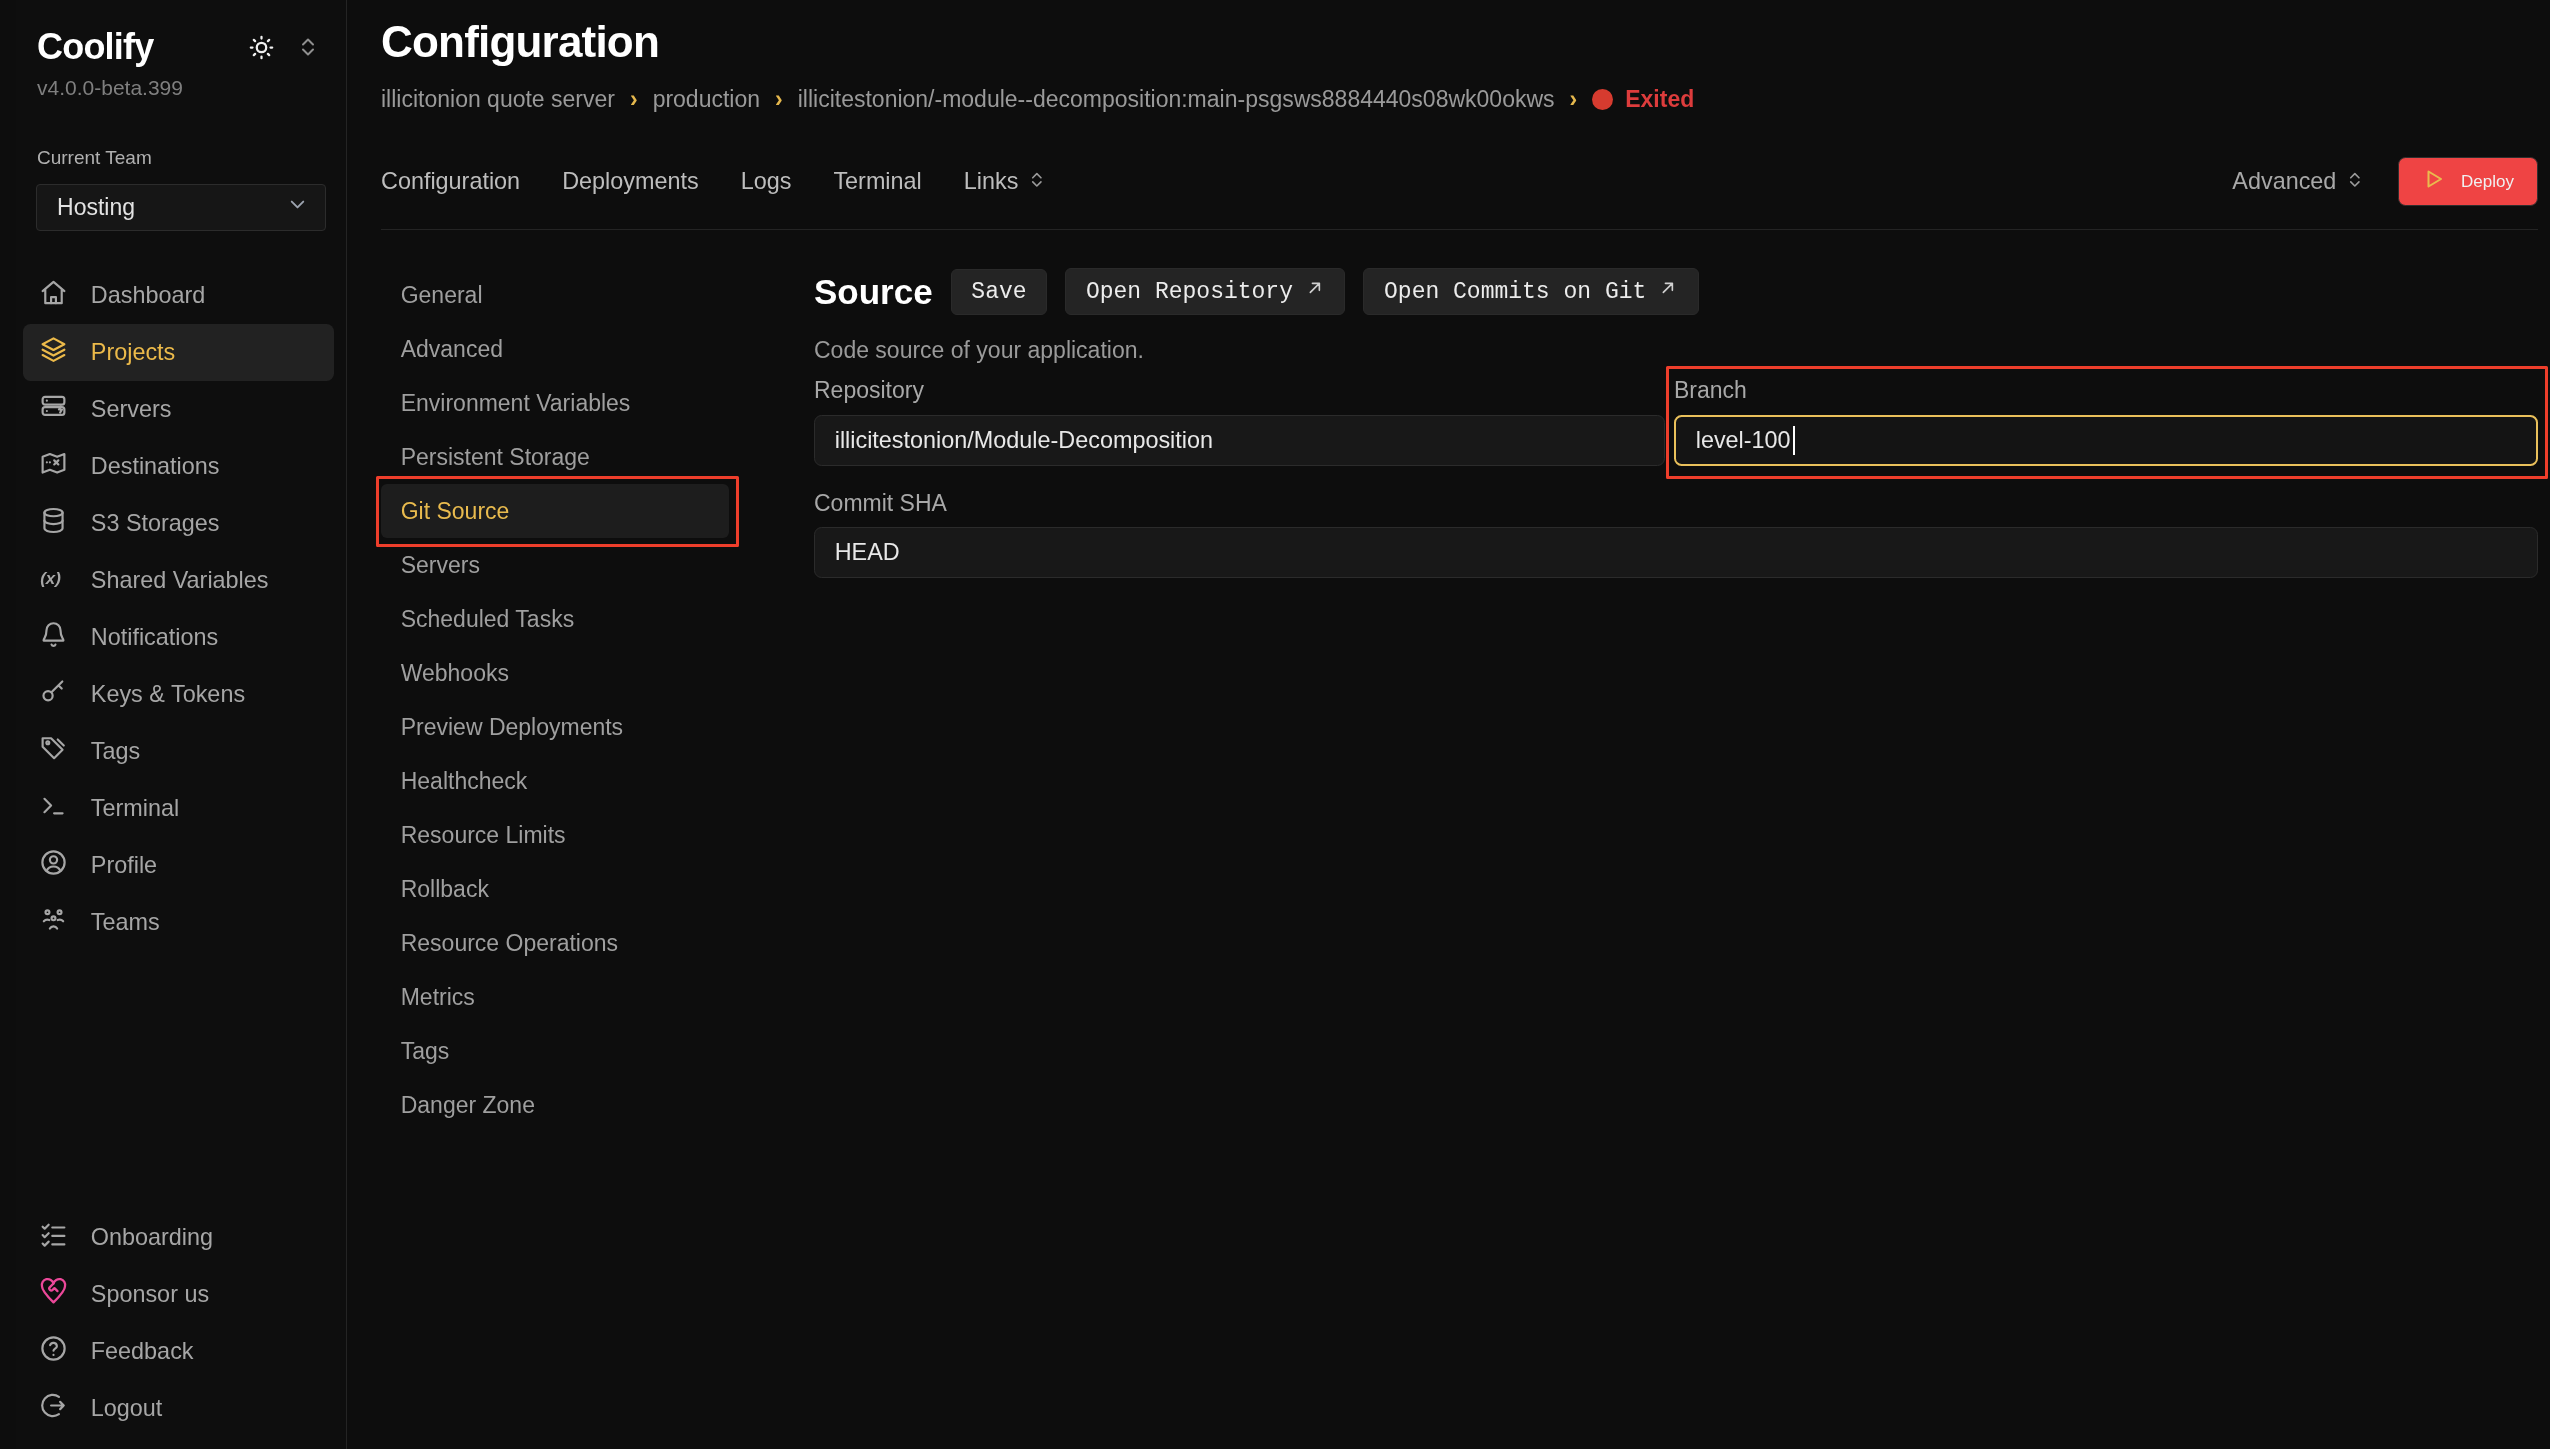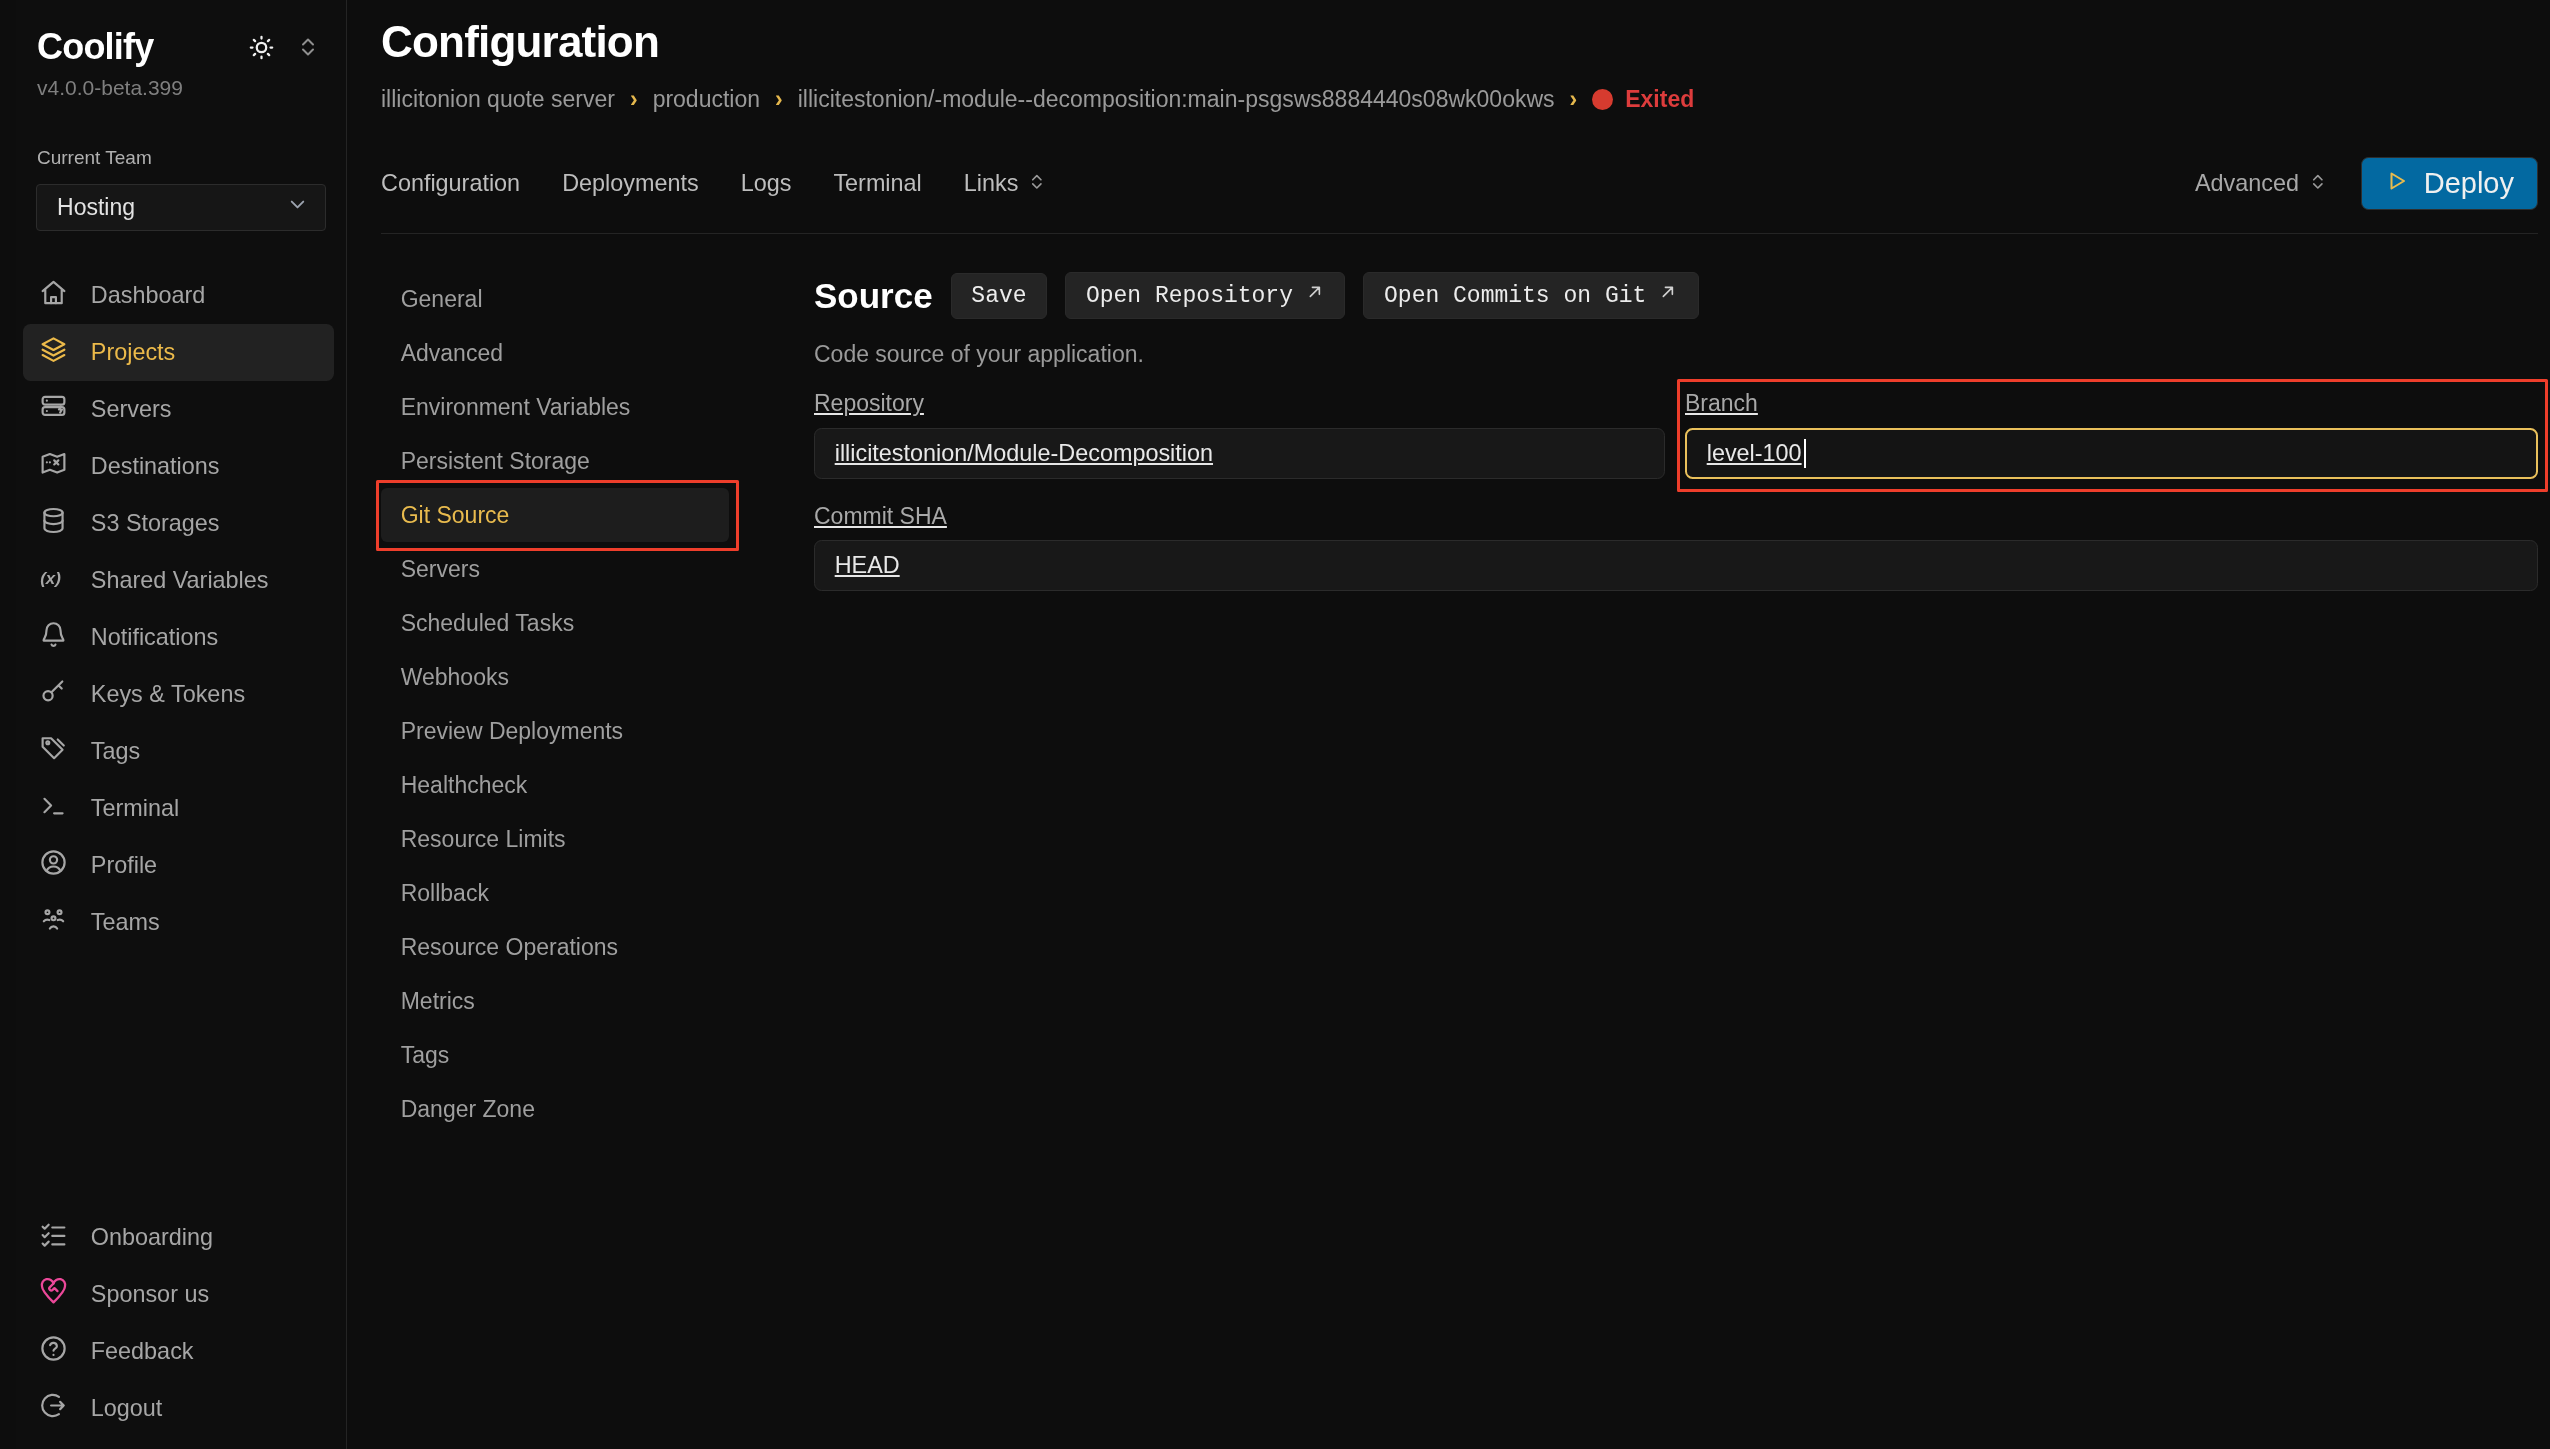--- a/index.html
+++ b/index.html
@@ -36,23 +36,23 @@
   .crumb-sep { color:#e5b84d; font-weight:bold; font-size:23px; }
   .status-wrap { display:flex; align-items:center; gap:12px; }
   .status-dot { width:21px; height:21px; border-radius:50%; background:#d63b2f; }
   .status-text { color:#dd3c3c; font-weight:bold; font-size:23px; }
 
   .tabs-row { margin-top:44px; display:flex; align-items:center; }
   .tabs { display:flex; align-items:center; gap:42px; font-size:23.4px; color:#bdbdbd; }
   .tab { display:flex; align-items:center; gap:9px; cursor:pointer; }
   .tabs-right { margin-left:auto; display:flex; align-items:center; gap:33px; }
   .advanced { display:flex; align-items:center; gap:9px; font-size:23.4px; color:#a8a8a8; cursor:pointer; }
-  .deploy-btn { display:flex; align-items:center; gap:15px; background:#0369a1;
+  .deploy-btn { display:flex; align-items:center; gap:15px; background:#ef4444;
     border:1.5px solid #2e2e2e; border-radius:7.6px; padding:9px 23px;
-    font-size:29px; color:#f0f0f0; cursor:pointer; }
+    font-size:17px; color:#f0f0f0; cursor:pointer; }
   .rule { margin-top:23px; border-bottom:1.5px solid #242424; }
 
   .content-row { display:flex; margin-top:38px; }
 
   
   .subnav { width:348px; flex-shrink:0; margin-right:85px; }
   .subnav-item { height:54px; display:flex; align-items:center; padding-left:19.7px;
     font-size:23px; color:#9f9f9f; border-radius:6px; cursor:pointer; position:relative; }
   .subnav-item.active { background:#1d1d1d; color:#e9bb4e; }
   .redbox { position:absolute; border:3.8px solid #ee3e2b; pointer-events:none; border-radius:1.5px; }
@@ -60,21 +60,21 @@
 
   
   .panel { flex:1; }
   .panel-header { display:flex; align-items:center; gap:18px; }
   .panel-title { font-size:35px; font-weight:bold; color:#ffffff; }
   .btn { display:flex; align-items:center; gap:12px; background:#242424;
     border-radius:6px; padding:9px 19.7px; font-size:23px; color:#ececec; cursor:pointer;
     border:0.8px solid #2a2a2a;font-family:Liberation Mono, monospace; }
   .panel-desc { margin-top:22px; font-size:23px; color:#9a9a9a; }
 
-  .fields-grid { margin-top:22px; display:grid; grid-template-columns:851px 1fr; column-gap:20px;text-decoration:underline; }
+  .fields-grid { margin-top:13px; display:grid; grid-template-columns:851px 1fr; column-gap:9px; }
   .field { position:relative; }
   .field-label { font-size:23px; color:#a8a8a8; margin-bottom:10.6px; }
   .input { height:51px; width:100%; background:#181818; border:1.5px solid #2b2b2b;
     border-radius:7.6px; padding:0 19.7px; font-size:23.4px; color:#e8e8e8;
     display:flex; align-items:center; cursor:text; }
   .input.focused { border:2.3px solid #e9c05b; background:#141414; }
   .caret { width:2.3px; height:29px; background:#ffffff; margin-left:2.3px; }
   .field-branch .redbox { left:-7.6px; right:-9.8px; top:-10.6px; bottom:-13.6px; }
   .commit-field { grid-column:1 / -1; margin-top:24px; }
 

